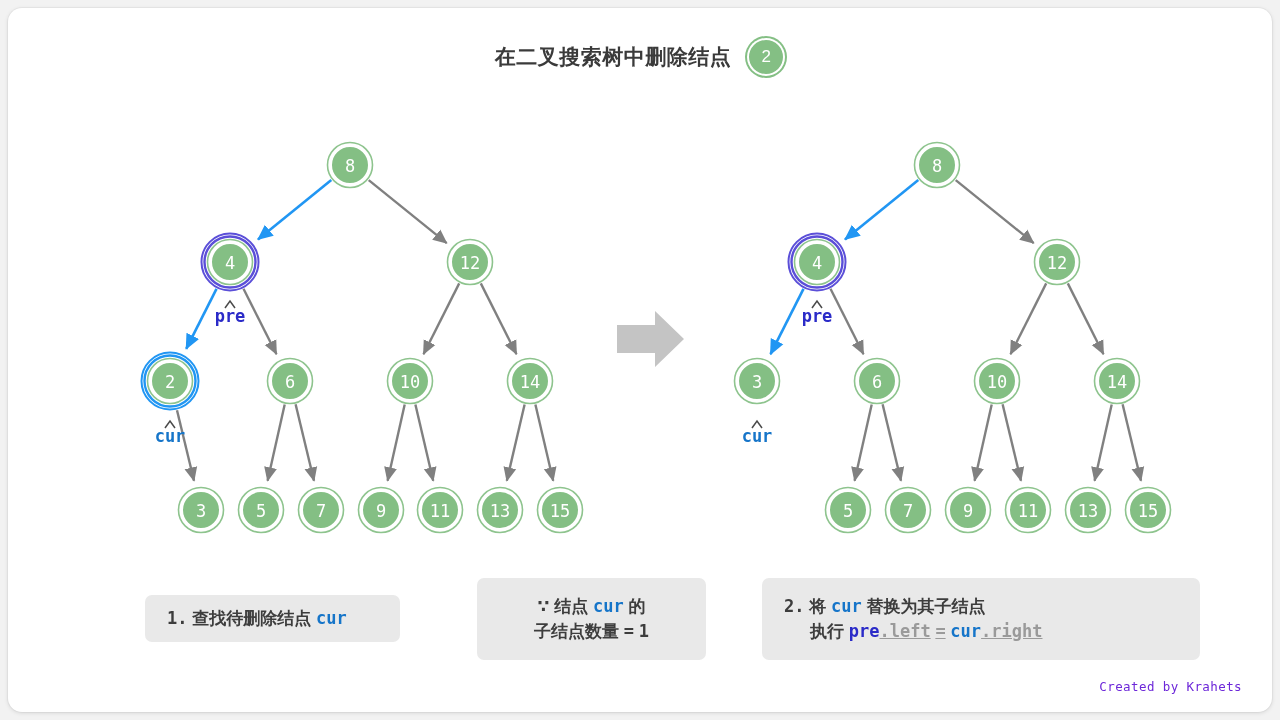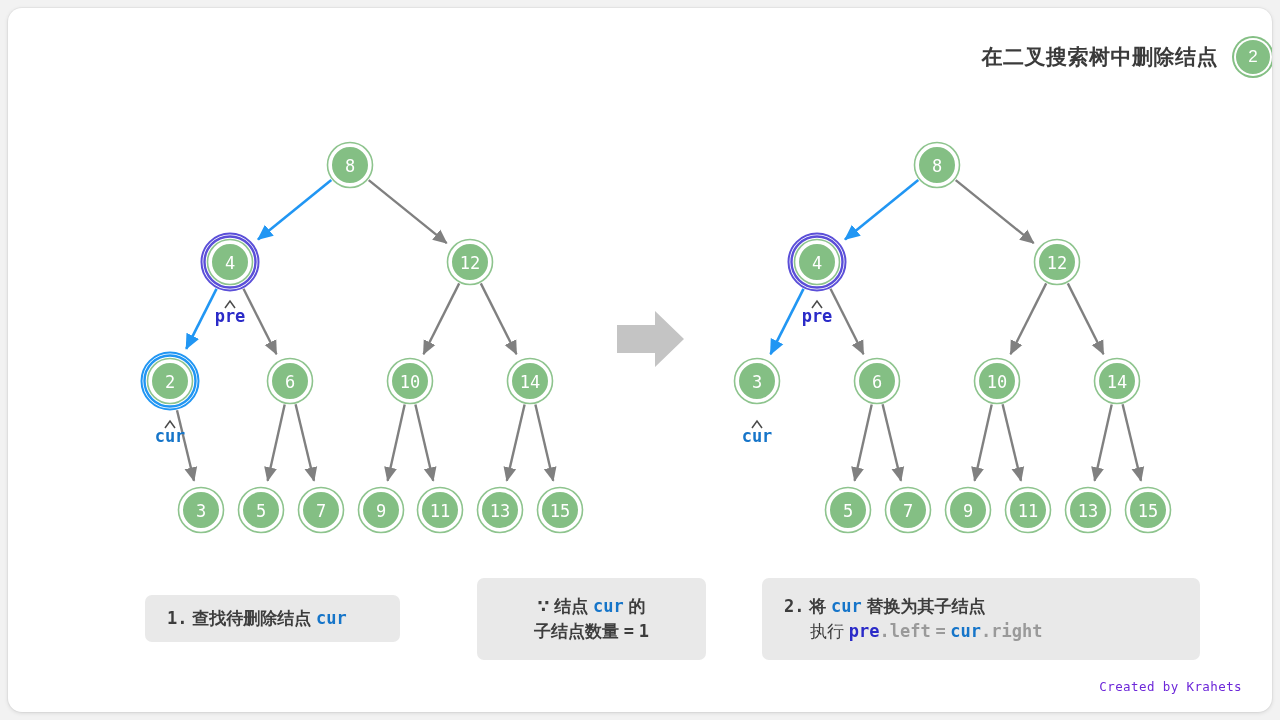--- a/index.html
+++ b/index.html
@@ -28,21 +28,21 @@
     box-shadow: 0 1px 4px rgba(0,0,0,0.12), 0 0 0 1px rgba(0,0,0,0.03);
     overflow: hidden;
   }
   #title-row {
     position: absolute;
     left: 0;
     top: 30px;
     width: 1264px;
     display: flex;
     align-items: center;
-    justify-content: flex-end;
+    justify-content: center;
     gap: 16px;
   }
   #title-text {
     font-size: 21px;
     font-weight: bold;
     color: #3a3a3a;
     letter-spacing: 0.5px;
     white-space: nowrap;
   }
   #title-badge {
@@ -118,21 +118,21 @@
     flex-direction: column;
     justify-content: center;
     box-sizing: border-box;
     color: #3d3d3d;
   }
   .cap-line { white-space: nowrap; line-height: 1.5; }
   .cap-cjk { font-size: 17px; font-weight: bold; }
   .mono { font-family: "DejaVu Sans Mono", "Liberation Mono", monospace; }
   .kw-cur { color: #1675c9; font-weight: bold; }
   .kw-pre { color: #2b2bc8; font-weight: bold; }
-  .kw-dim { color: #9a9a9a; }
+  .kw-dim { color: #9a9a9a; text-decoration: underline; }
   #box1 { left: 137px; top: 587px; width: 255px; height: 47px; padding: 12px 22px; }
   #box2 { left: 469px; top: 570px; width: 229px; height: 82px; padding: 0 24px; align-items: center; }
   #box3 { left: 754px; top: 570px; width: 438px; height: 82px; padding: 0 22px; }
   #credit {
     position: absolute;
     right: 30px;
     bottom: 18px;
     font-family: "DejaVu Sans Mono", "Liberation Mono", monospace;
     font-size: 12.5px;
     color: #6d28d9;
@@ -378,21 +378,21 @@
     </div>
 
     <div id="box3" class="caption-box">
       <div class="cap-line cap-cjk">
         <span class="mono">2.</span>
         <span>将</span>
         <span class="mono kw-cur">cur</span>
         <span>替换为其子结点</span>
       </div>
       <div class="cap-line cap-cjk" style="padding-left:26px;">
-        <span style="font-weight:normal">执行</span>
+        <span style="font-weight:bold">执行</span>
         <span class="mono kw-pre">pre</span><span class="mono kw-dim">.left</span>
         <span class="mono kw-dim">=</span>
         <span class="mono kw-cur">cur</span><span class="mono kw-dim">.right</span>
       </div>
     </div>
 
     <div id="credit">Created by Krahets</div>
 
   </div>
 </div>

